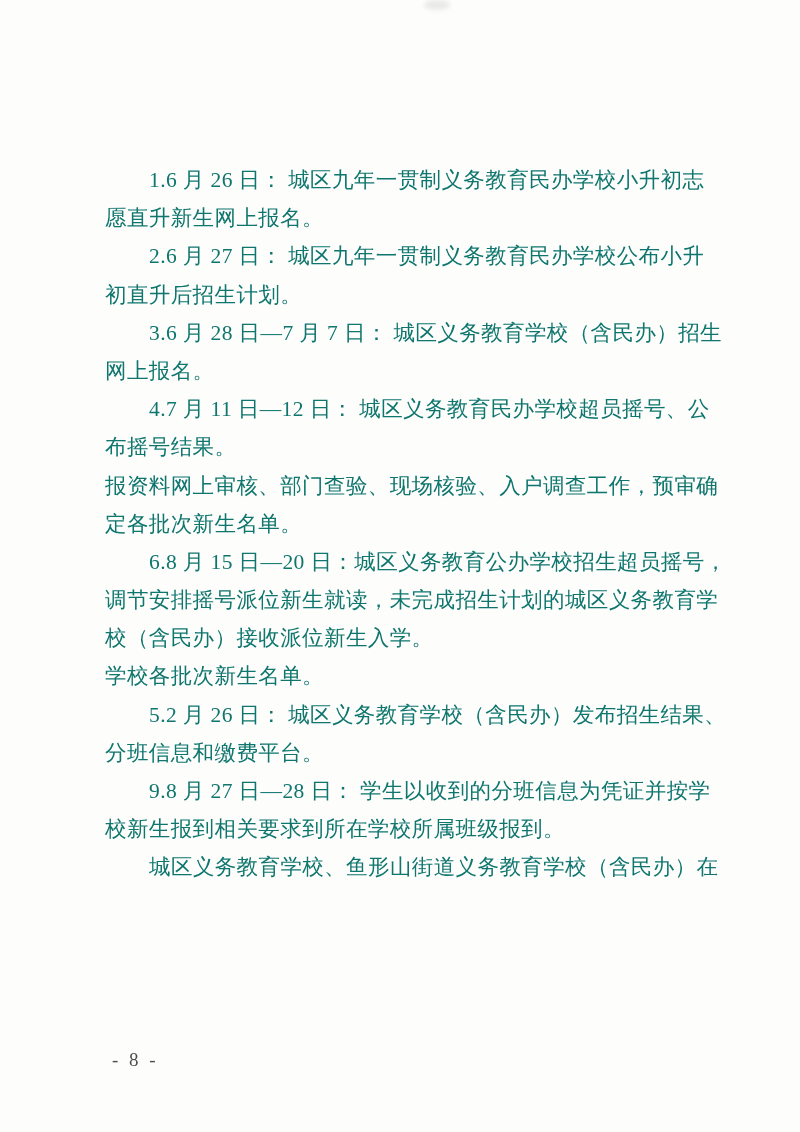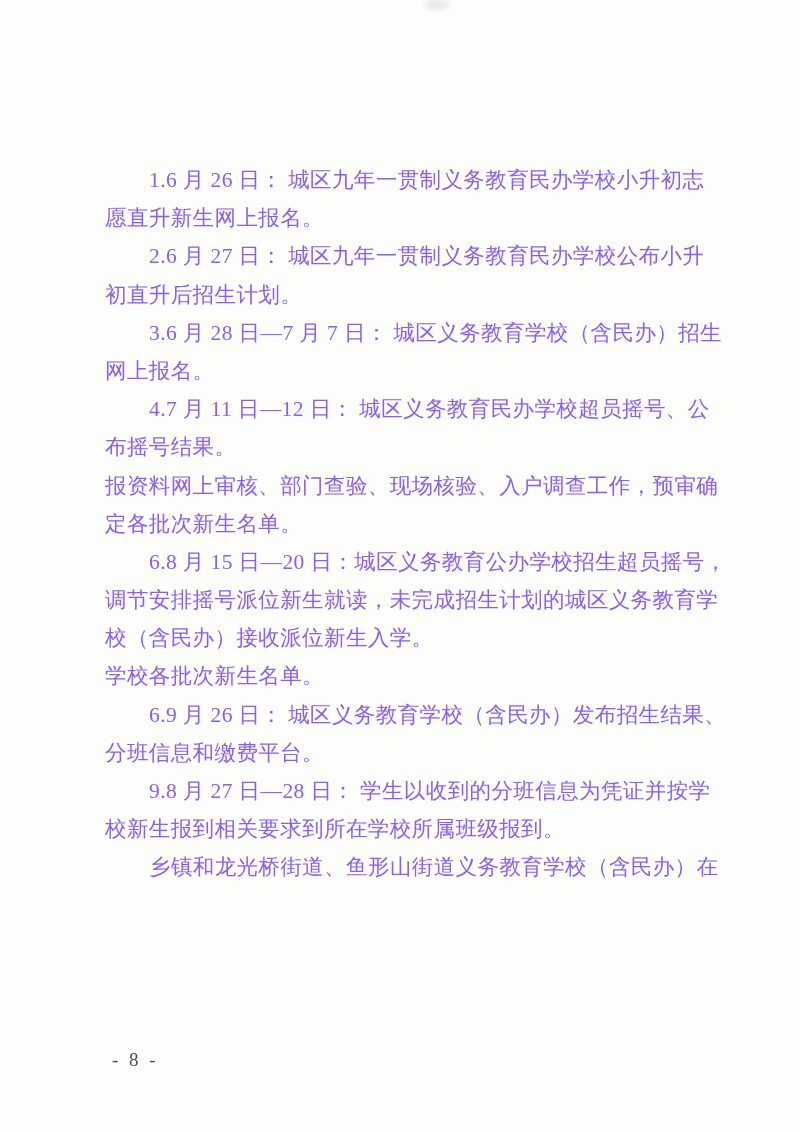--- a/index.html
+++ b/index.html
@@ -31,21 +31,21 @@
     position: absolute;
     left: 105px;
     top: 161px;
     width: 602px;
   }
   .line {
     height: 38.2px;
     line-height: 38.2px;
     font-size: 21.5px;
     letter-spacing: 0.4px;
-    color: #8b5cf6;
+    color: #0f766e;
     white-space: nowrap;
   }
   .indent { padding-left: 44px; }
   .page-number {
     position: absolute;
     left: 112px;
     top: 1049px;
     font-size: 19px;
     letter-spacing: 3px;
     color: #4f4f4f;
@@ -66,22 +66,22 @@
     <div class="line indent">3.6 月 28 日—7 月 7 日： 城区义务教育学校（含民办）招生</div>
     <div class="line">网上报名。</div>
     <div class="line indent">4.7 月 11 日—12 日： 城区义务教育民办学校超员摇号、公</div>
     <div class="line">布摇号结果。</div>
     <div class="line">报资料网上审核、部门查验、现场核验、入户调查工作，预审确</div>
     <div class="line">定各批次新生名单。</div>
     <div class="line indent">6.8 月 15 日—20 日：城区义务教育公办学校招生超员摇号，</div>
     <div class="line">调节安排摇号派位新生就读，未完成招生计划的城区义务教育学</div>
     <div class="line">校（含民办）接收派位新生入学。</div>
     <div class="line">学校各批次新生名单。</div>
-    <div class="line indent">6.9 月 26 日： 城区义务教育学校（含民办）发布招生结果、</div>
+    <div class="line indent">5.2 月 26 日： 城区义务教育学校（含民办）发布招生结果、</div>
     <div class="line">分班信息和缴费平台。</div>
     <div class="line indent">9.8 月 27 日—28 日： 学生以收到的分班信息为凭证并按学</div>
     <div class="line">校新生报到相关要求到所在学校所属班级报到。</div>
-    <div class="line indent">乡镇和龙光桥街道、鱼形山街道义务教育学校（含民办）在</div>
+    <div class="line indent">城区义务教育学校、鱼形山街道义务教育学校（含民办）在</div>
   </div>
 
   <div class="page-number">- 8 -</div>
 
 </div>
 
 </body></html>

